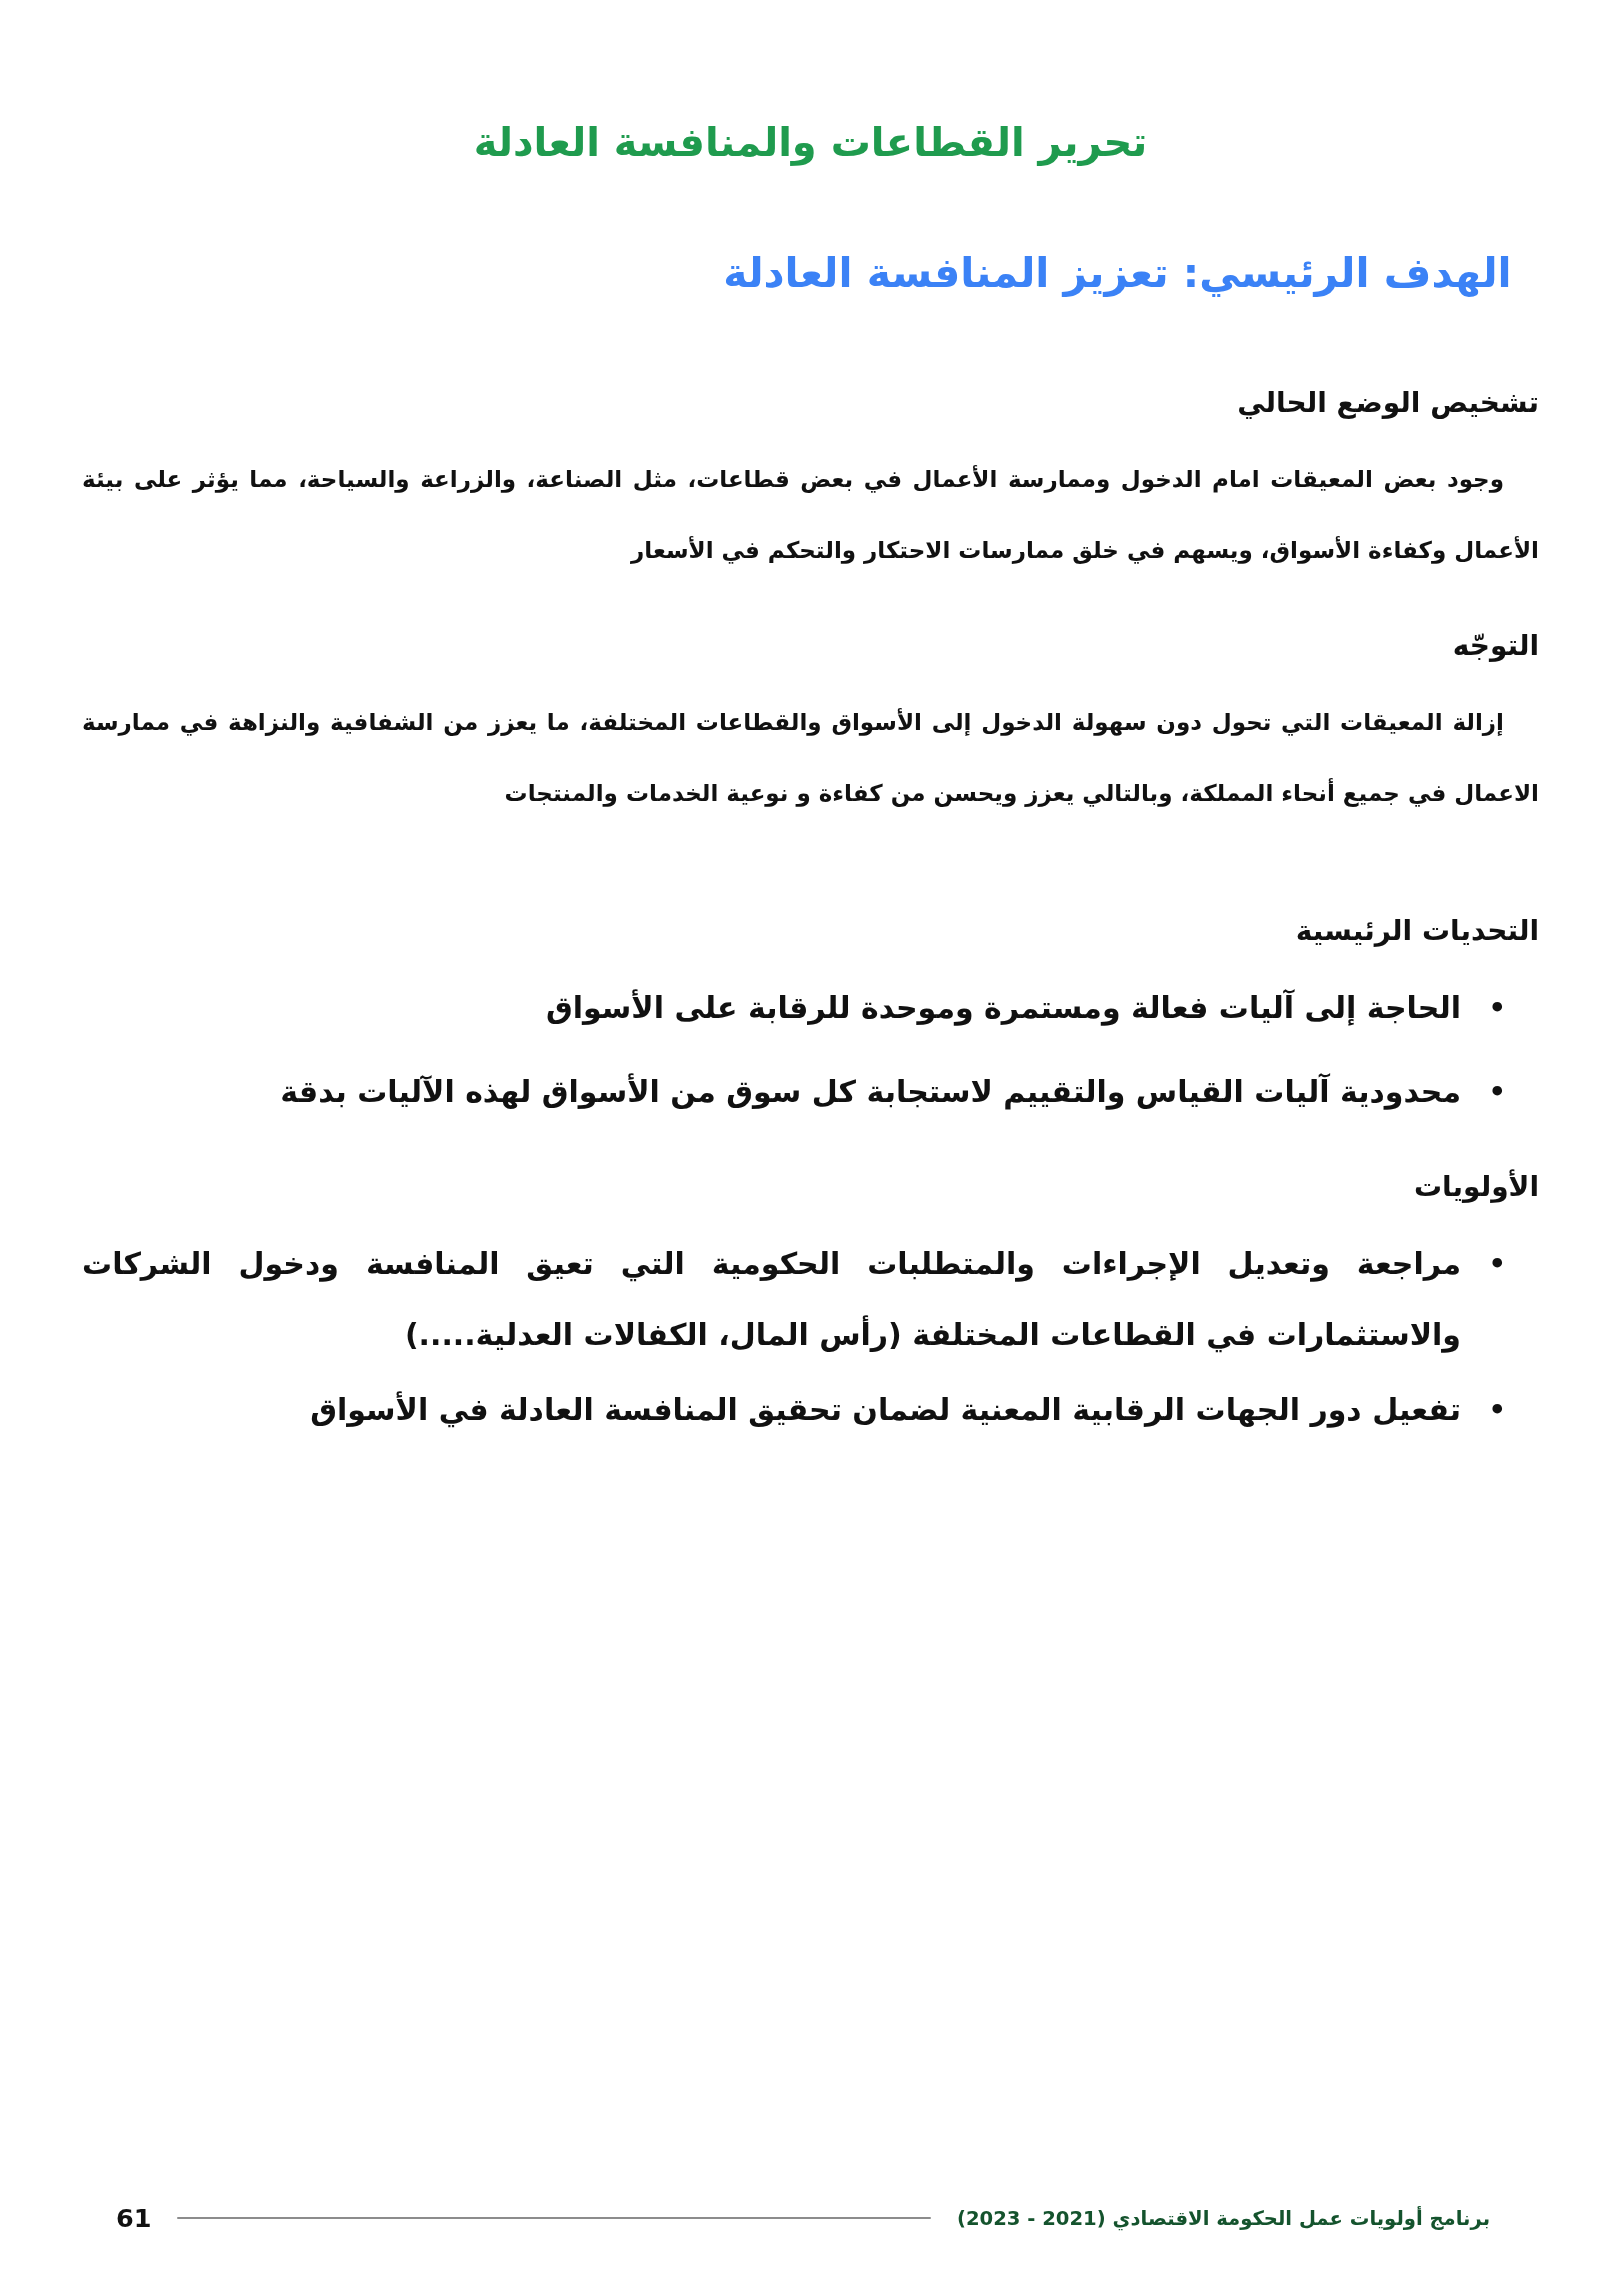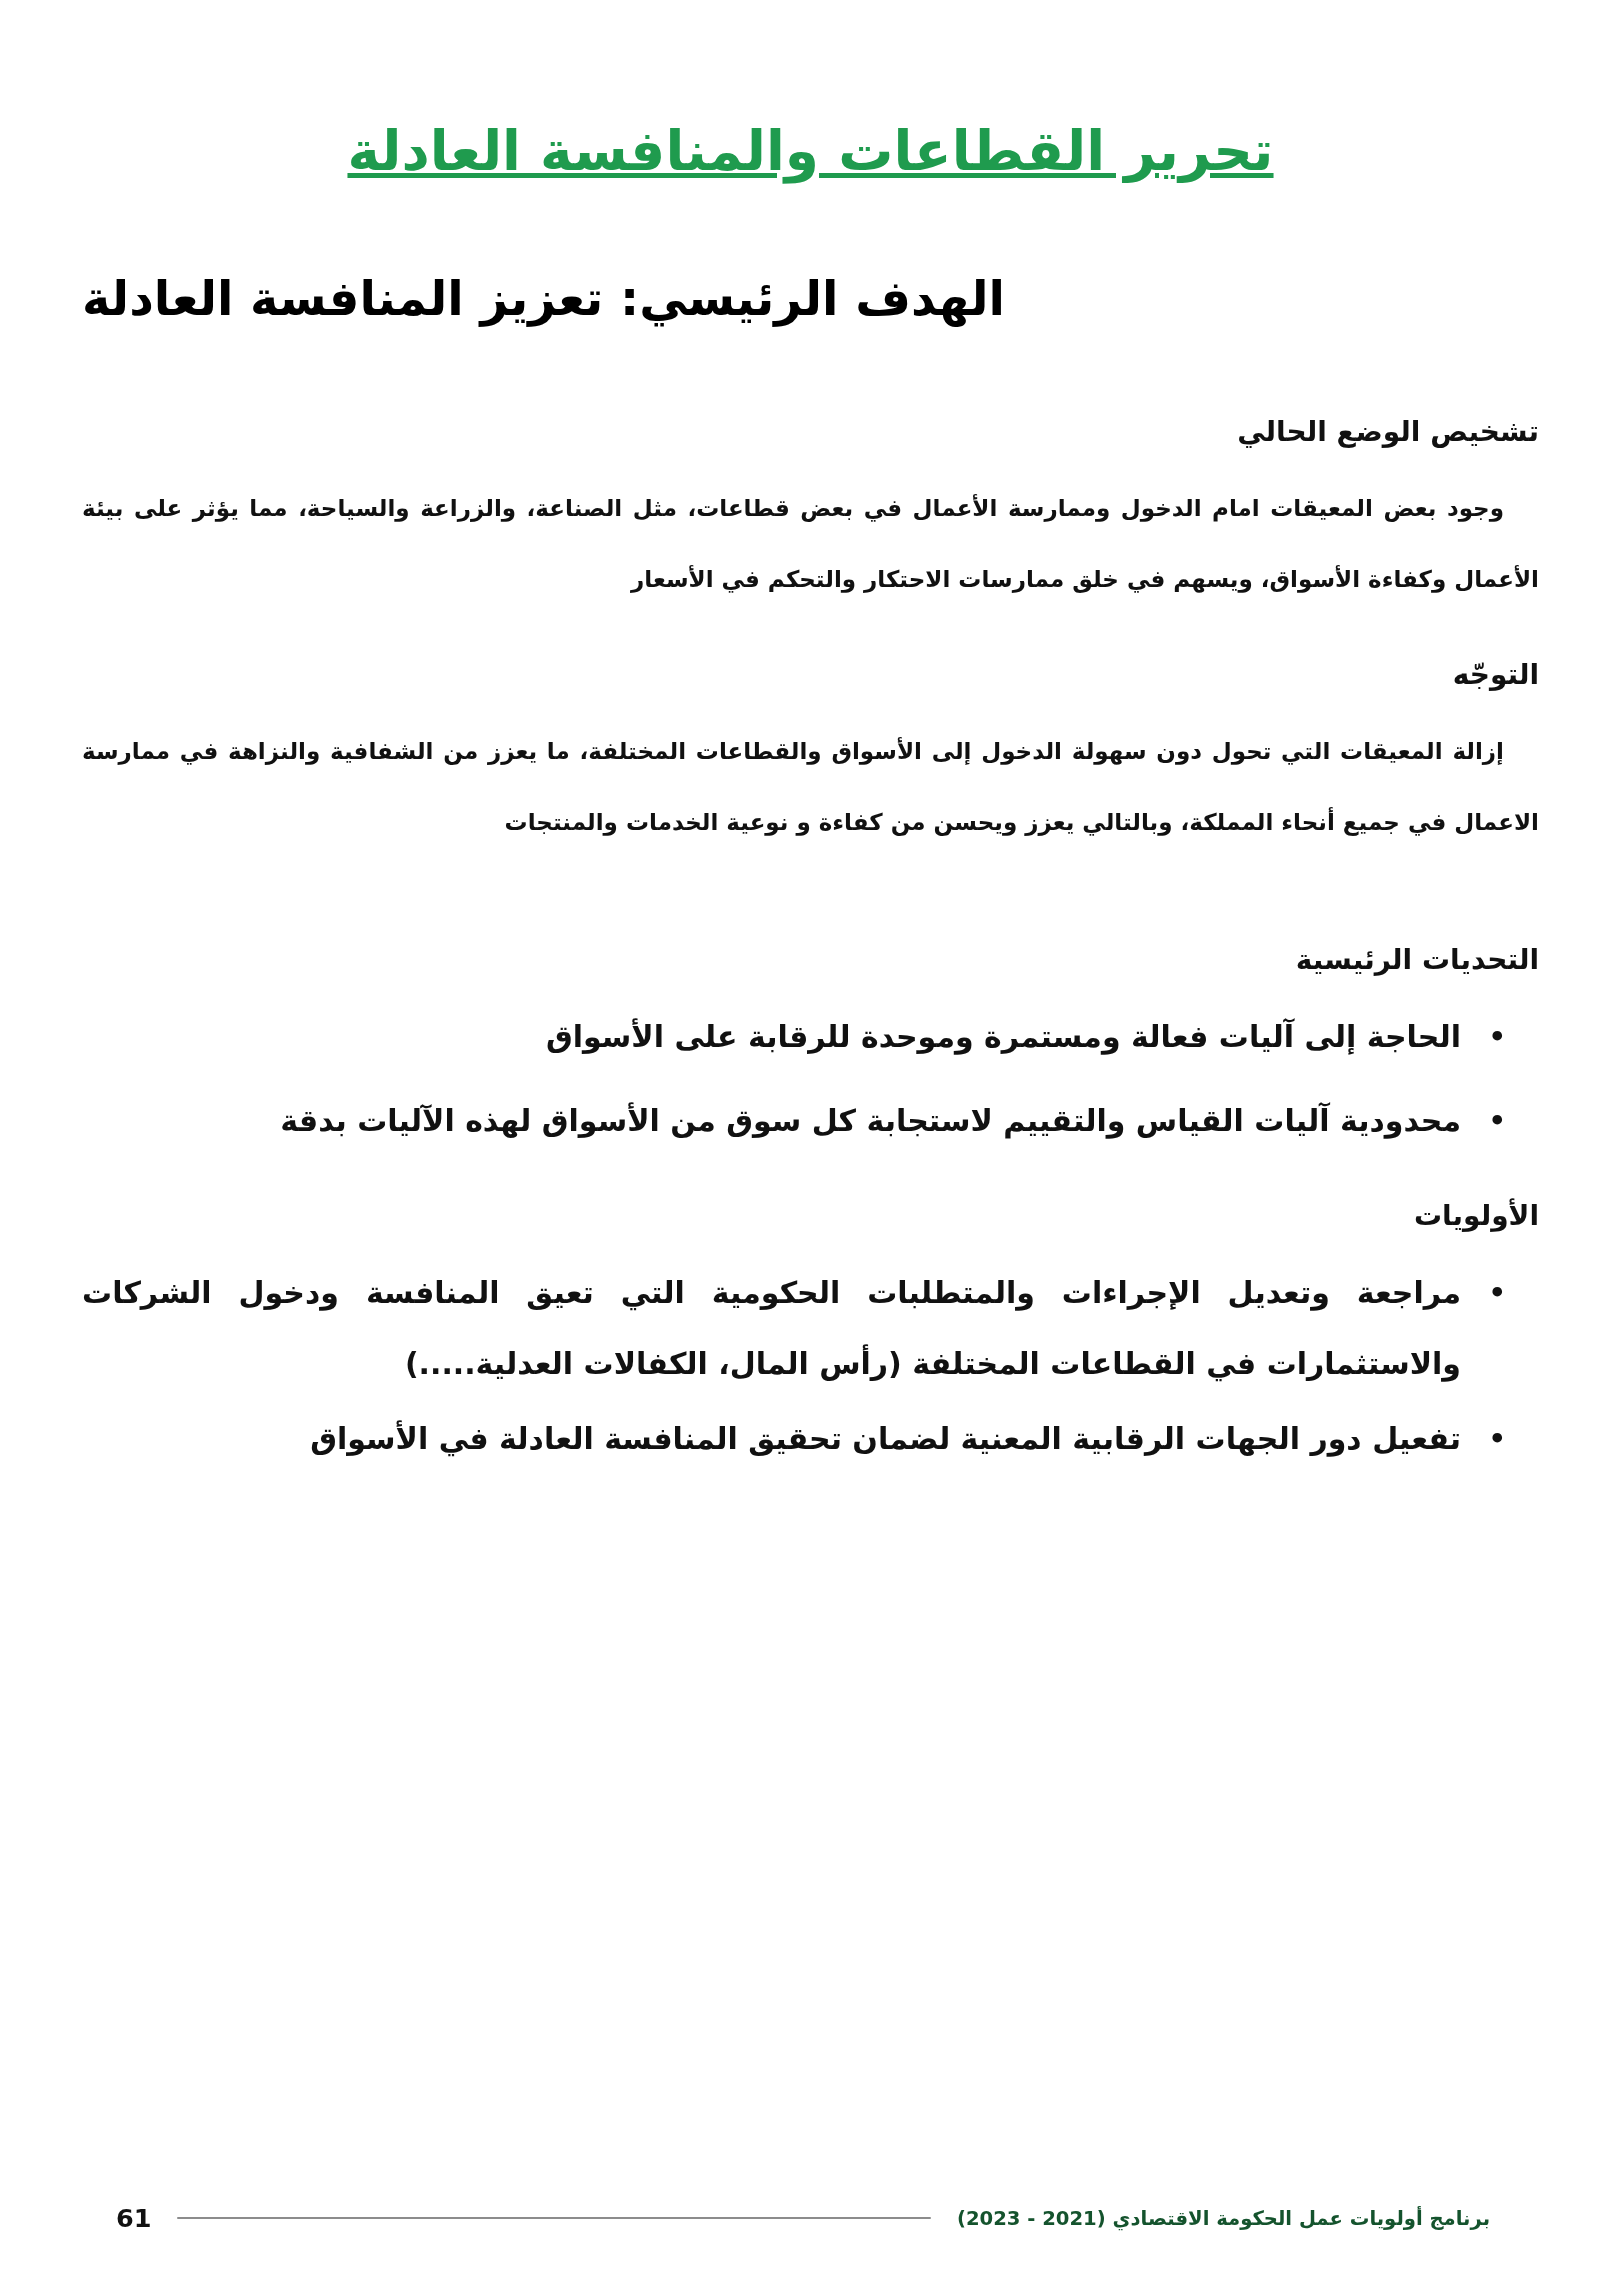--- a/index.html
+++ b/index.html
@@ -18,31 +18,30 @@
     color: #111111;
   }
   .content {
     direction: rtl;
     padding: 0 82px;
   }
   .doc-title {
     margin: 116px 0 0 0;
     text-align: center;
     color: #1f9b4e;
-    font-size: 55px;
+    font-size: 40px;
     font-weight: bold;
     line-height: 1.3;
     letter-spacing: 0;
-    text-decoration: underline;
   }
   .doc-subtitle {
     margin: 78px 27.4px 0 0;
-    text-align: left;
-    color: #000000;
-    font-size: 48px;
+    text-align: right;
+    color: #3b82f6;
+    font-size: 41px;
     font-weight: bold;
     line-height: 1.35;
   }
   .section-heading {
     margin: 82px 0 21.6px 0;
     text-align: right;
     font-size: 28px;
     font-weight: bold;
     line-height: 1.4;
     color: #111111;

